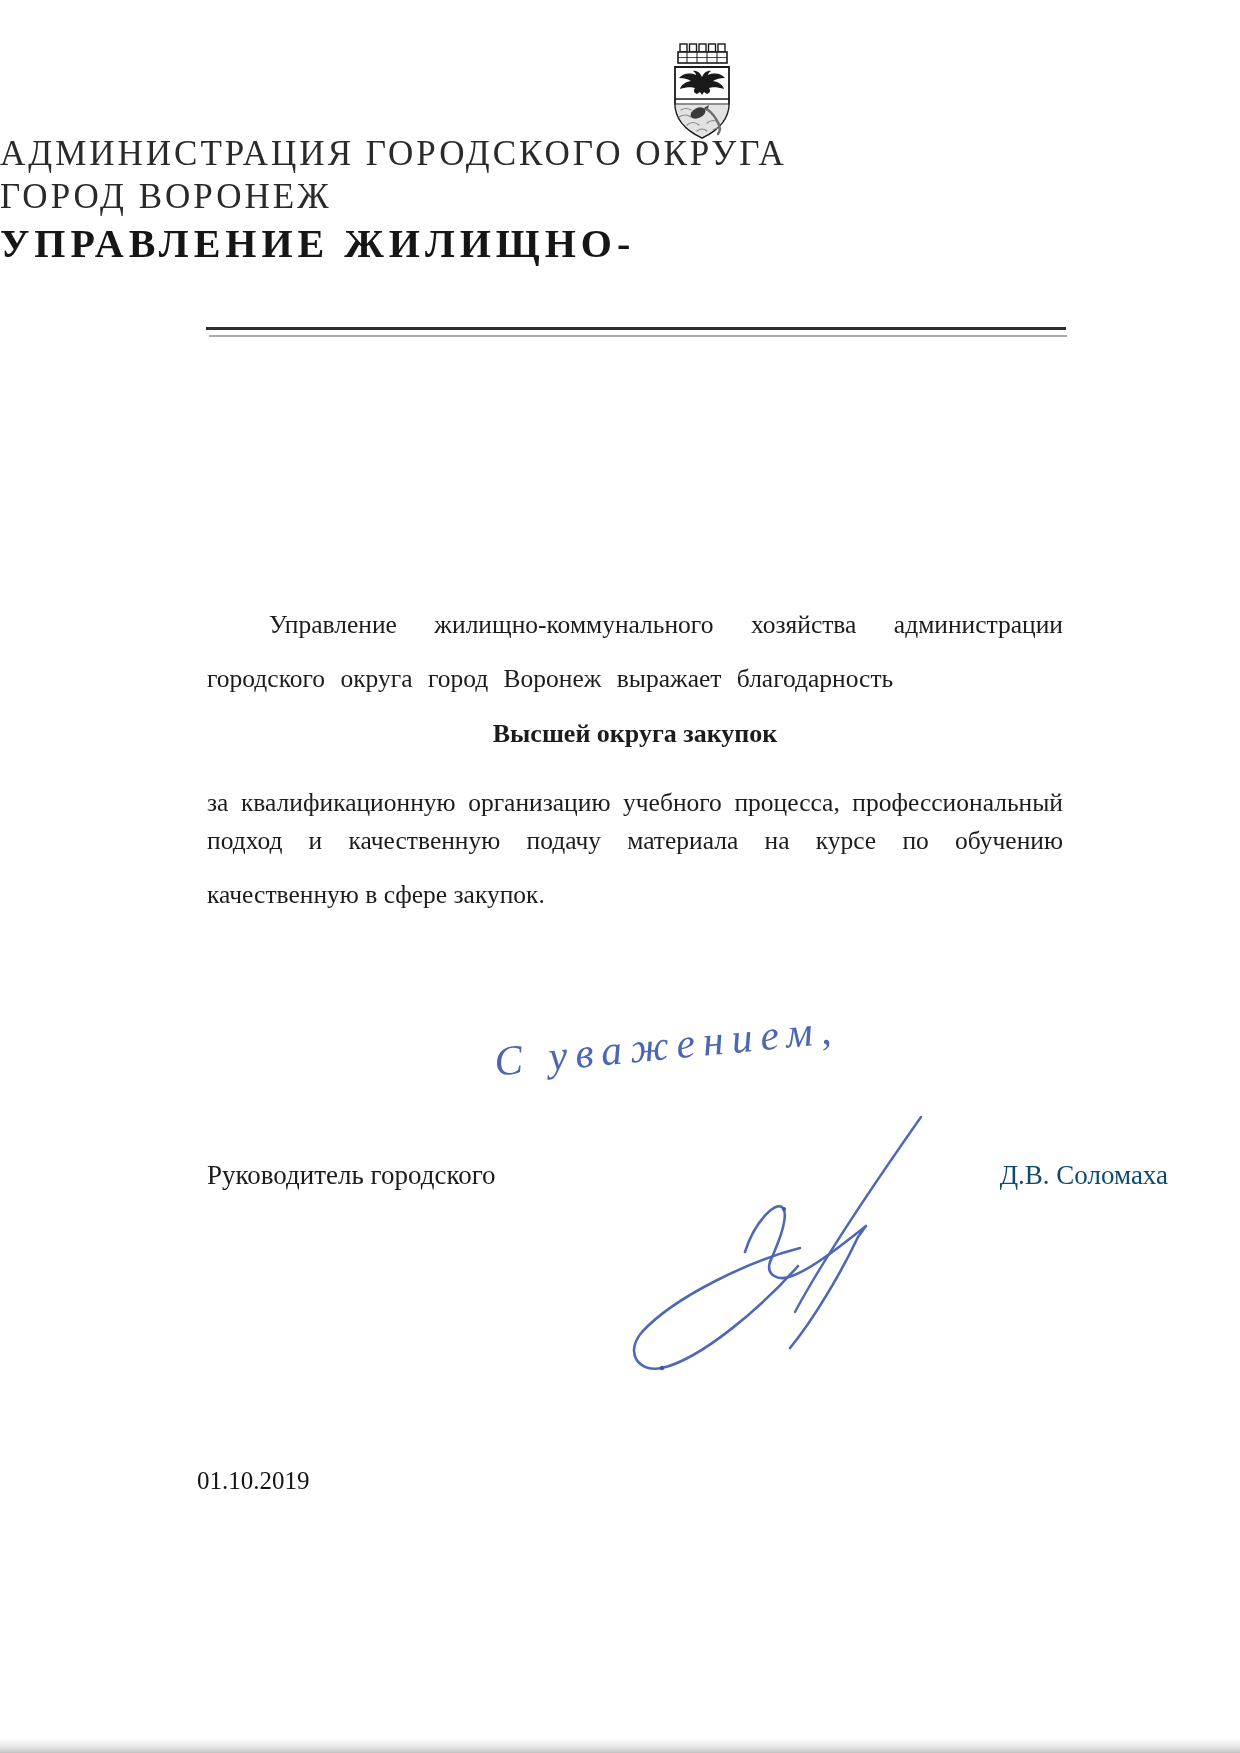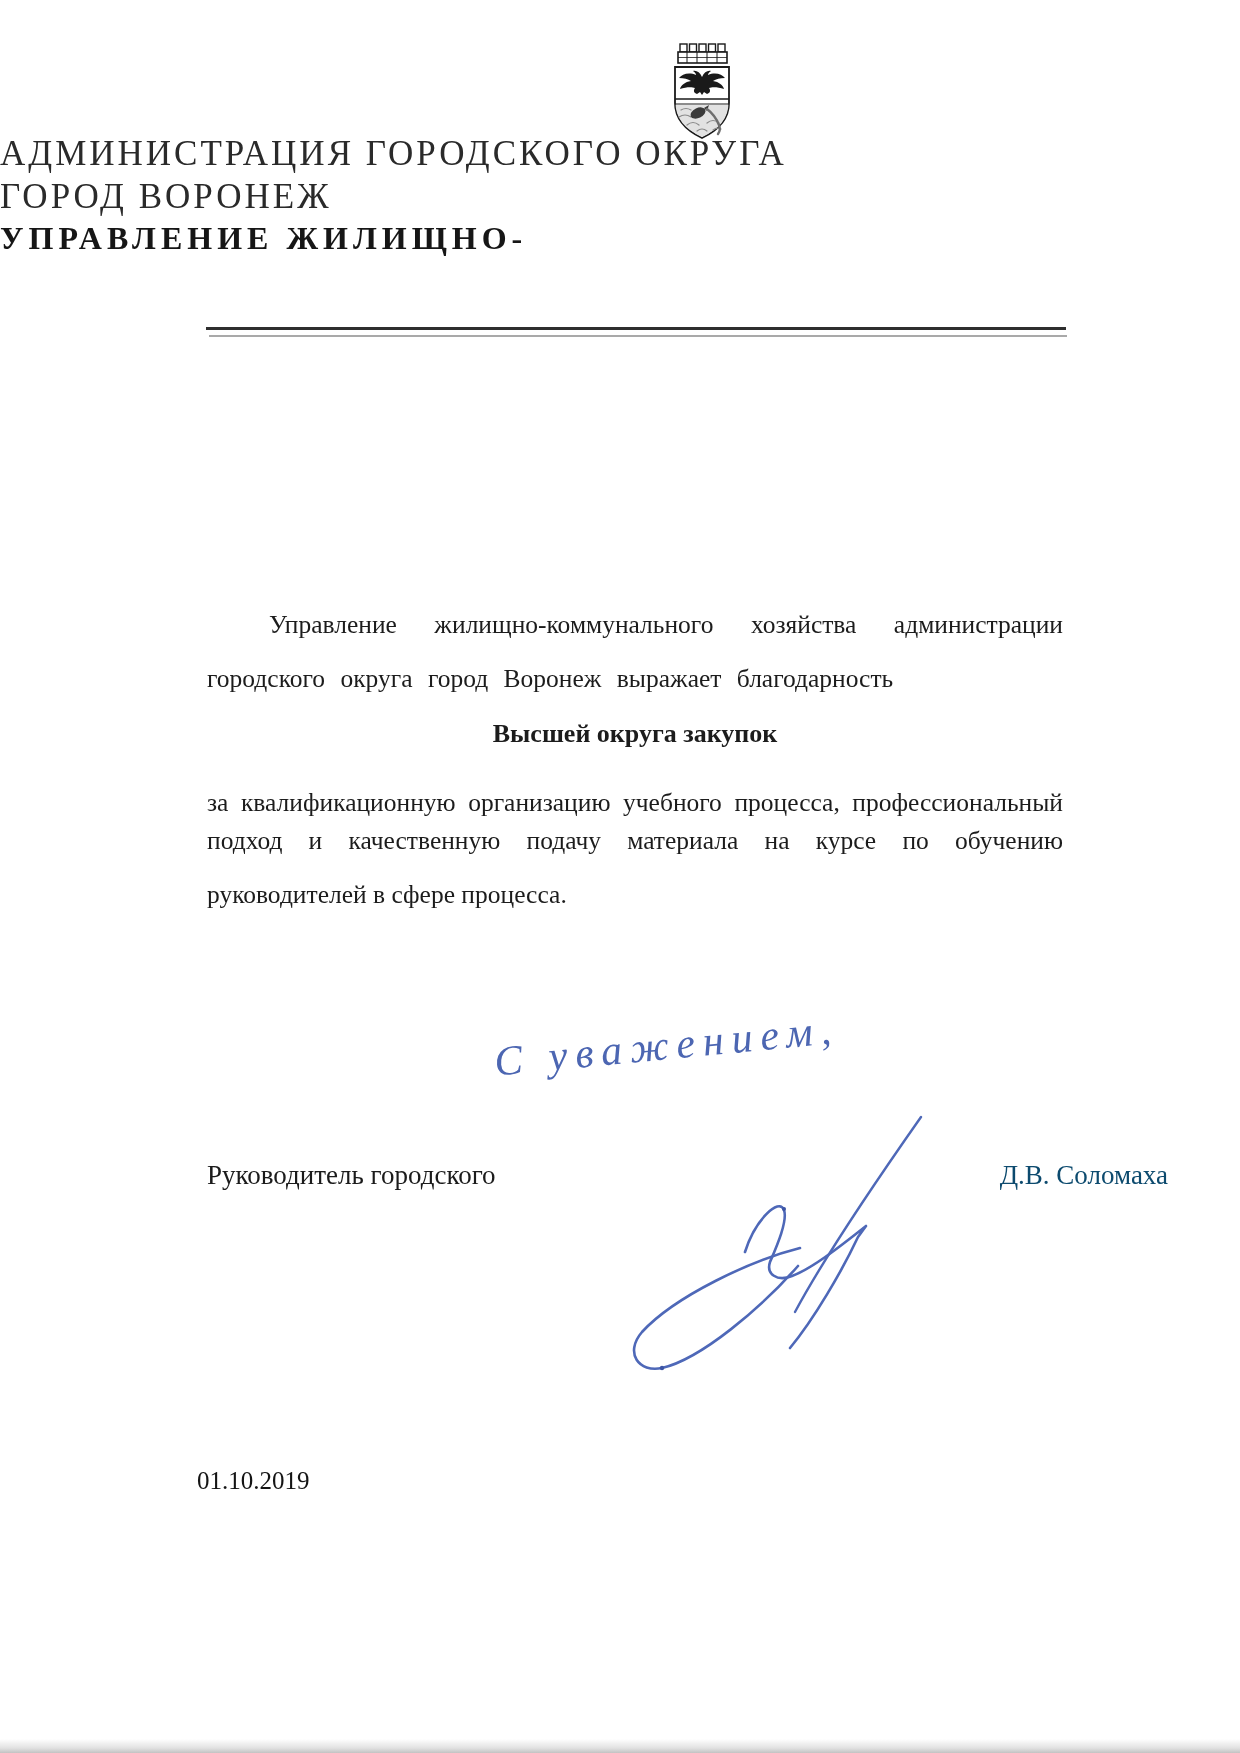--- a/index.html
+++ b/index.html
@@ -9,21 +9,21 @@
     width:1240px;height:1753px;
     margin:0 auto;
     background:#ffffff;
     font-family:"Liberation Serif", serif;
     color:#1e1e1e;
     overflow:hidden;
   }
   .abs{position:absolute;}
   .centered{left:0;width:1064px;text-align:left;}
   .org-line{font-size:35px;letter-spacing:3px;color:#2a2a2a;white-space:nowrap;}
-  .dept-line{font-size:32px;font-weight:bold;letter-spacing:5px;color:#161616;white-space:nowrap;}
+  .dept-line{font-size:40px;font-weight:bold;letter-spacing:5px;color:#161616;white-space:nowrap;}
   .rule-dark{left:206px;width:860px;height:3px;background:#2e2e2e;}
   .rule-light{left:209px;width:858px;height:2px;background:#a9a9a9;}
   .doc-title{font-size:29px;letter-spacing:1px;color:#2c2c2c;}
   .body-line{
     left:207px;width:856px;
     font-size:25.5px;color:#1c1c1c;
     white-space:normal;
   }
   .jfy{text-align:justify;text-align-last:justify;}
   .indent{text-indent:62px;}
@@ -91,21 +91,21 @@
 
   <div class="abs rule-dark" style="top:327px;"></div>
   <div class="abs rule-light" style="top:335px;"></div>
 
 
   <div class="abs body-line jfy indent" style="top:610px;">Управление жилищно-коммунального хозяйства администрации</div>
   <div class="abs body-line spread" style="top:664px;">городского округа город Воронеж выражает благодарность</div>
   <div class="abs body-line cbold" style="top:719px;">Высшей округа закупок</div>
   <div class="abs body-line jfy" style="top:772px;margin-top:16px;">за квалификационную организацию учебного процесса, профессиональный</div>
   <div class="abs body-line jfy" style="top:826px;">подход и качественную подачу материала на курсе по обучению</div>
-  <div class="abs body-line" style="top:880px;">руководителей в сфере процесса.</div>
+  <div class="abs body-line" style="top:880px;">качественную в сфере закупок.</div>
 
   <div class="abs regards">С уважением,</div>
 
   <div class="abs signoff-title">Руководитель городского</div>
   <div class="abs signer-name">Д.В. Соломаха</div>
 
   <div class="abs" style="left:580px;top:1070px;width:360px;height:330px;">
     <svg width="360" height="330" viewBox="0 0 360 330" fill="none">
 
       <path d="M 220 178 C 172 190 95 226 62 262 C 44 283 59 303 82 298 C 121 289 181 238 218 196" stroke="#4e68b8" stroke-width="2.6" stroke-linecap="round"></path>

